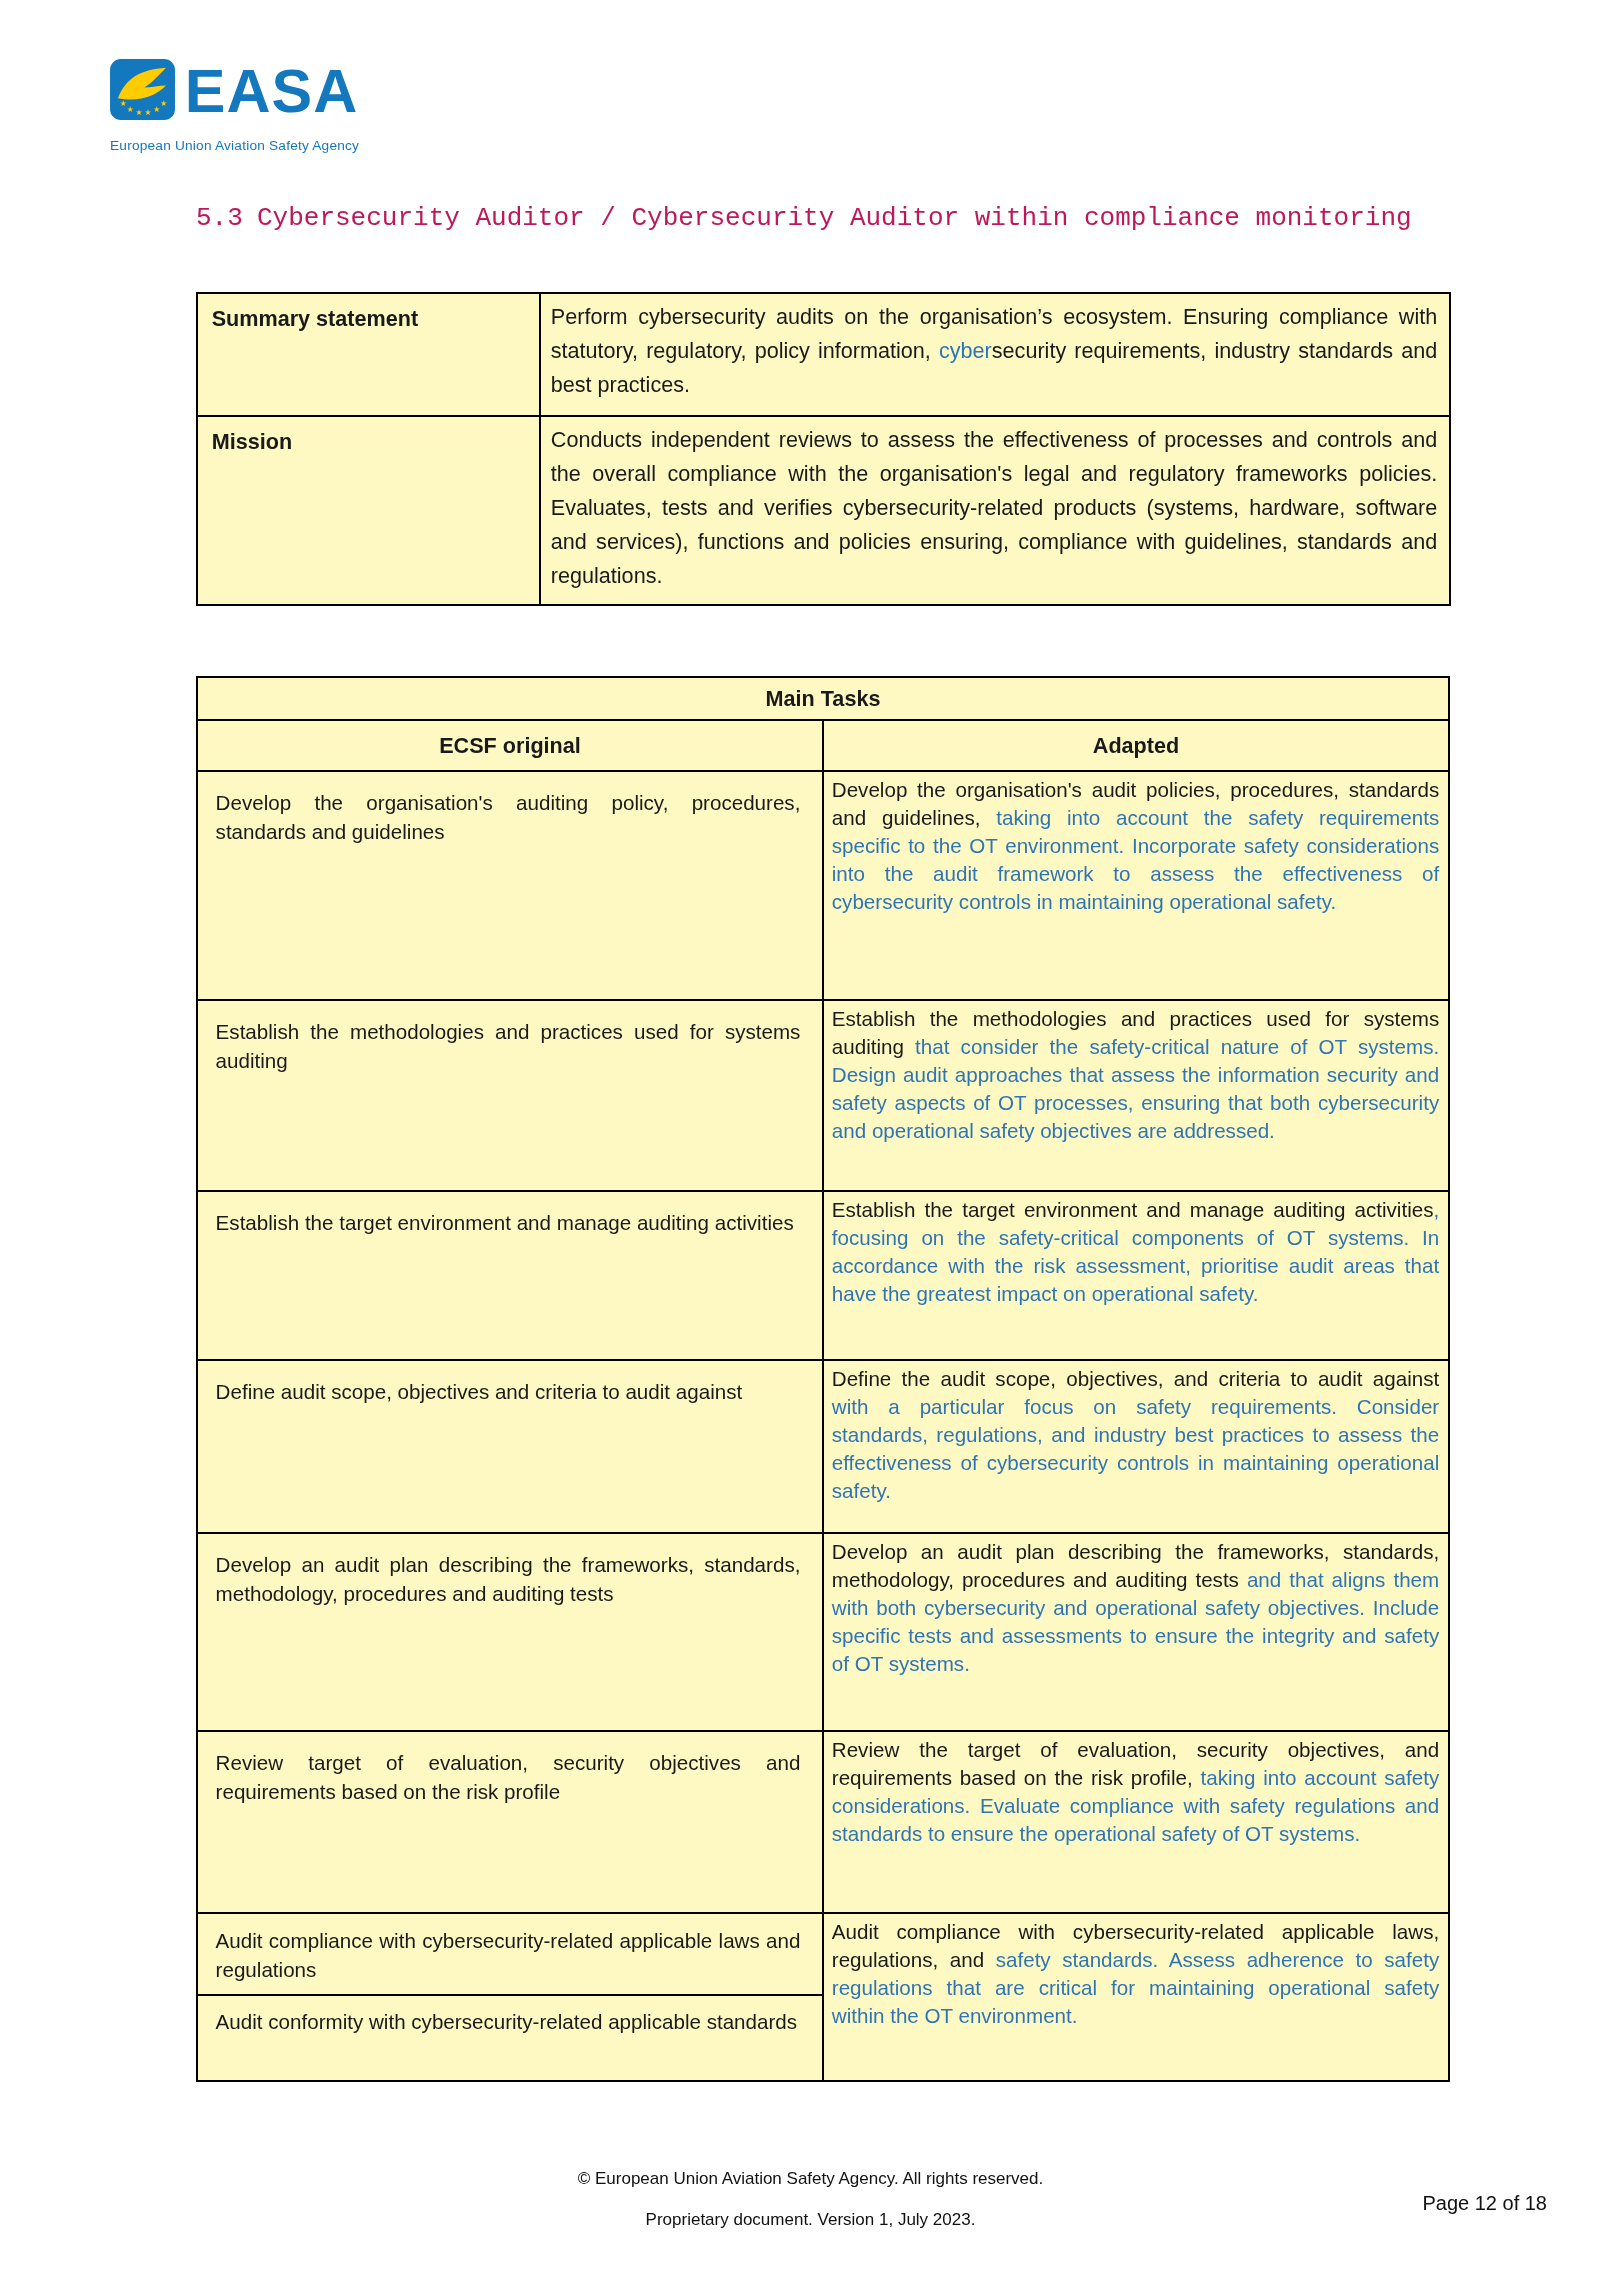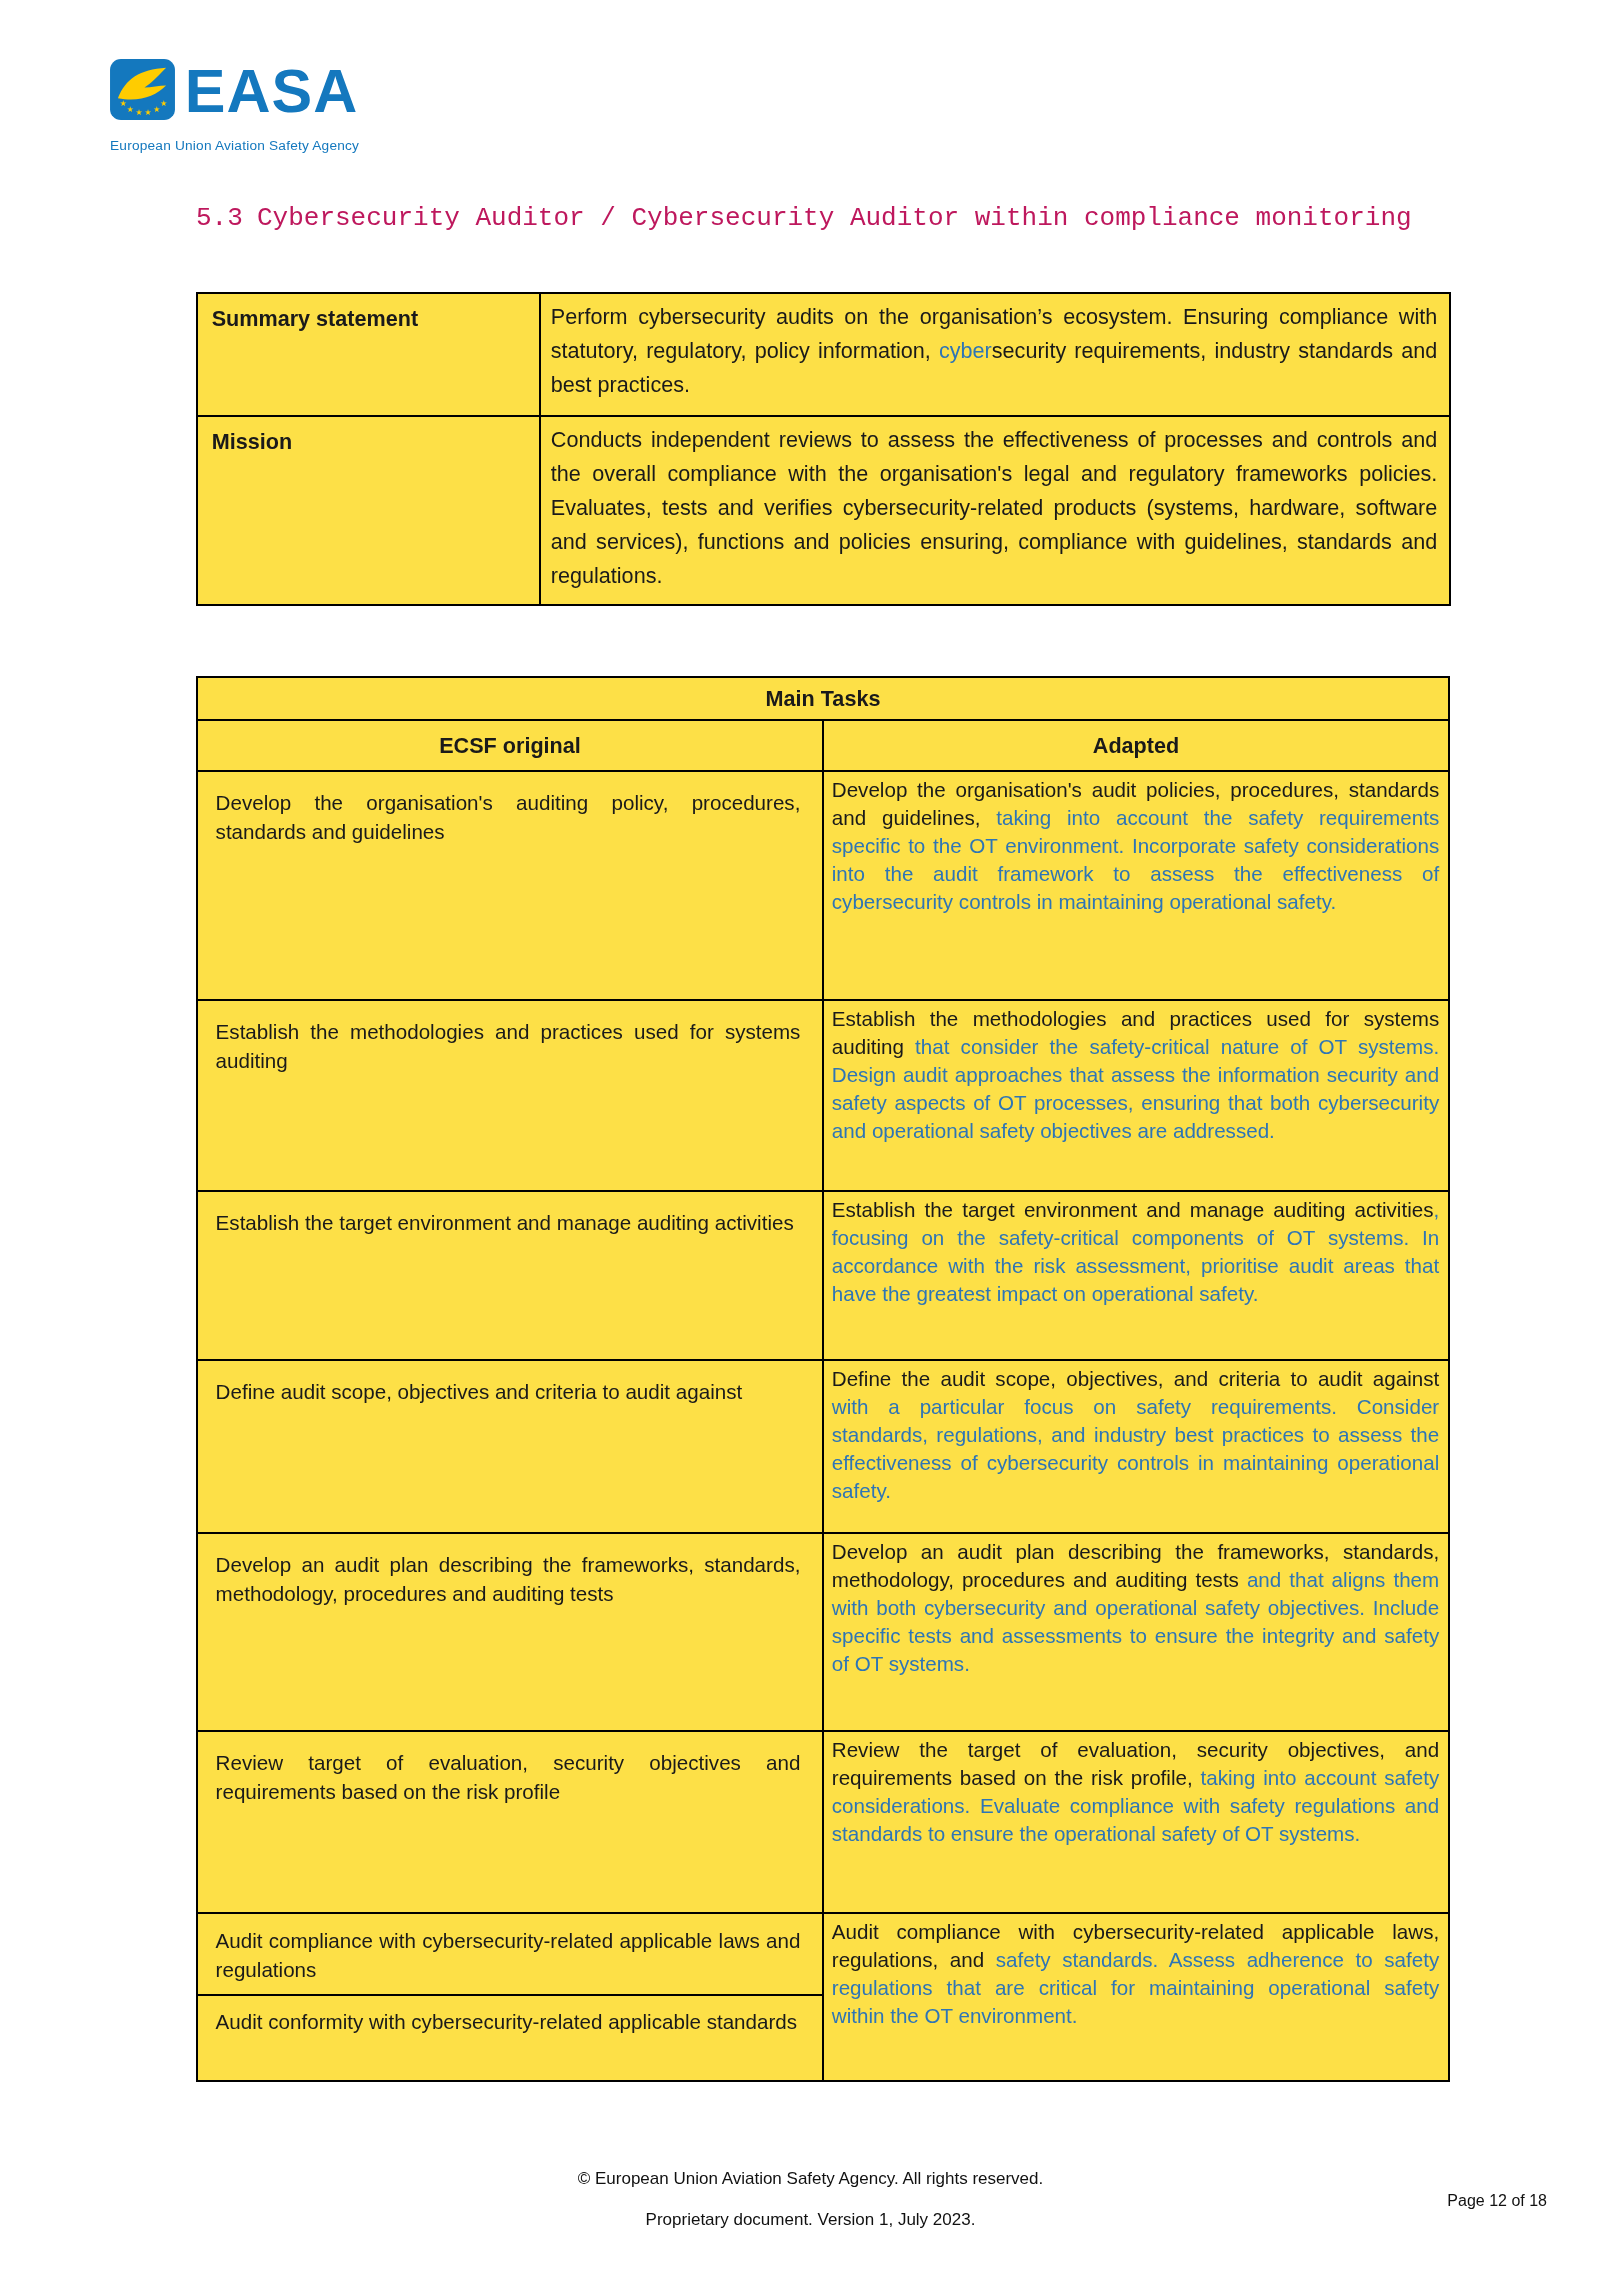--- a/index.html
+++ b/index.html
@@ -27,21 +27,21 @@
   }
 
   
   .heading { position:absolute; left:196px; top:196px; width:1255px;
     color:#be185d; font-size:26px; line-height:45px;font-family:Liberation Mono, monospace; }
   .h-line1 { display:flex; }
   .h-num { width:61px; flex:0 0 61px; }
   .h-line2 { margin-left:61px; }
 
   
-  table { border-collapse:collapse; table-layout:fixed; background:#fde047; }
+  table { border-collapse:collapse; table-layout:fixed; background:#fef9c3; }
   td, th { border:2px solid #000; vertical-align:top; }
   .tbl { border:2.9px solid #000; }
 
   .tbl-summary { position:absolute; left:196px; top:292px; width:1253px; }
   .tbl-summary td.lbl {
     font-weight:bold; font-size:21.6px; padding:9.8px 13.7px; line-height:29px;
   }
   .tbl-summary td.txt {
     font-size:21.6px; line-height:34px; text-align:justify;
     padding:5.9px 11.8px 5.9px 9.8px;
@@ -61,21 +61,21 @@
     padding:3.9px 8.8px 3.9px 7.8px;
   }
   .blue { color:#2E75B6; }
 
   
   .footer-center {
     position:absolute; left:0; top:2158px; width:100%;
     text-align:center; font-size:17px; line-height:41px; color:#111;
   }
   .page-label {
-    position:absolute; top:2192px; right:74px; font-size:16px; color:#111;
+    position:absolute; top:2192px; right:74px; font-size:20px; color:#111;
   }
 </style>
 </head>
 <body>
 
 <div class="page">
 
   <div class="logo">
     <div class="logo-row">
       <svg class="logo-mark" viewBox="0 0 66 62">

